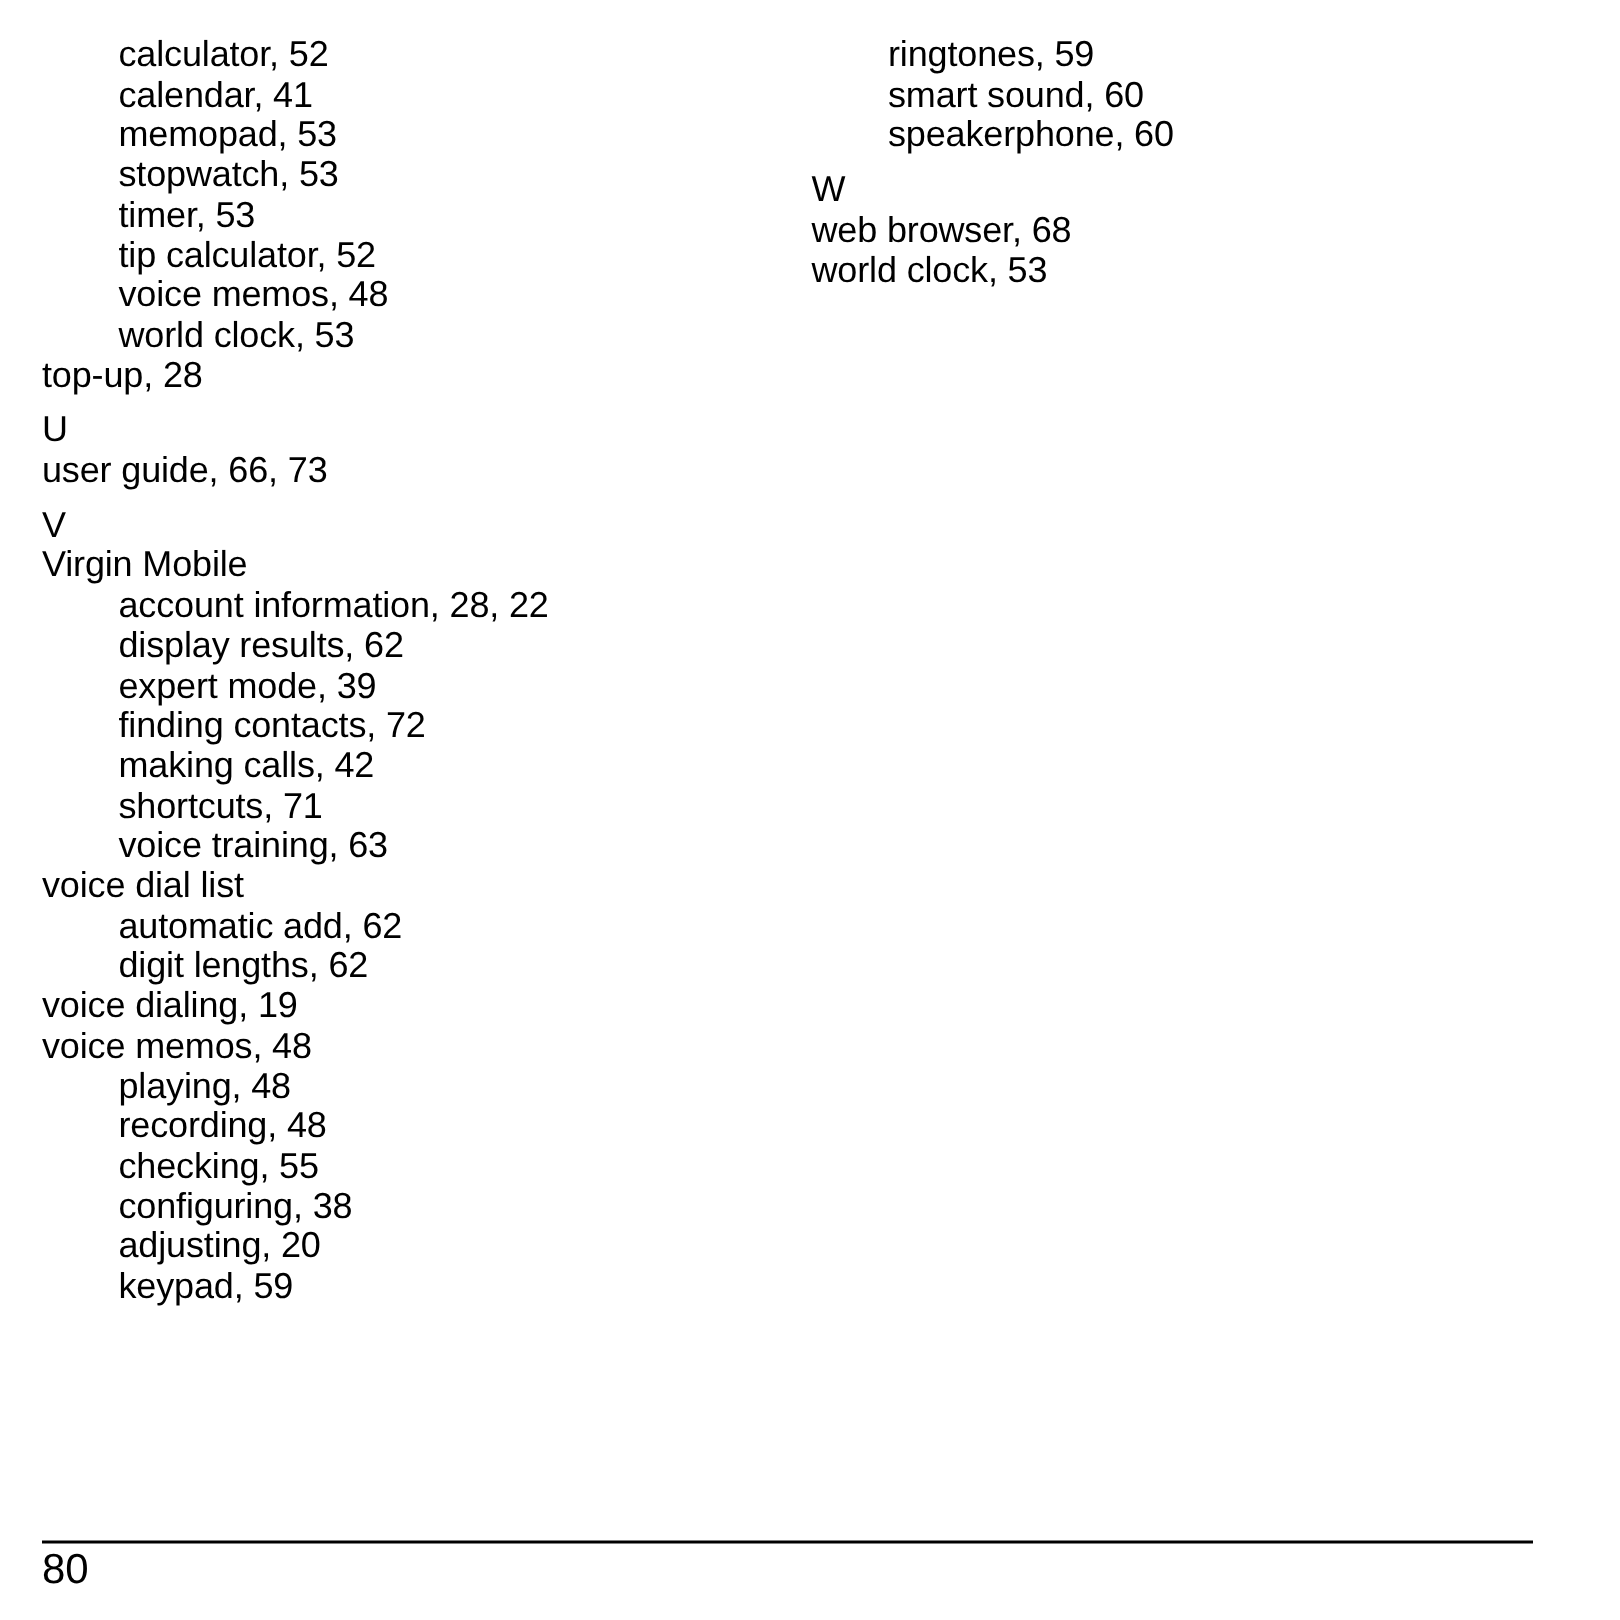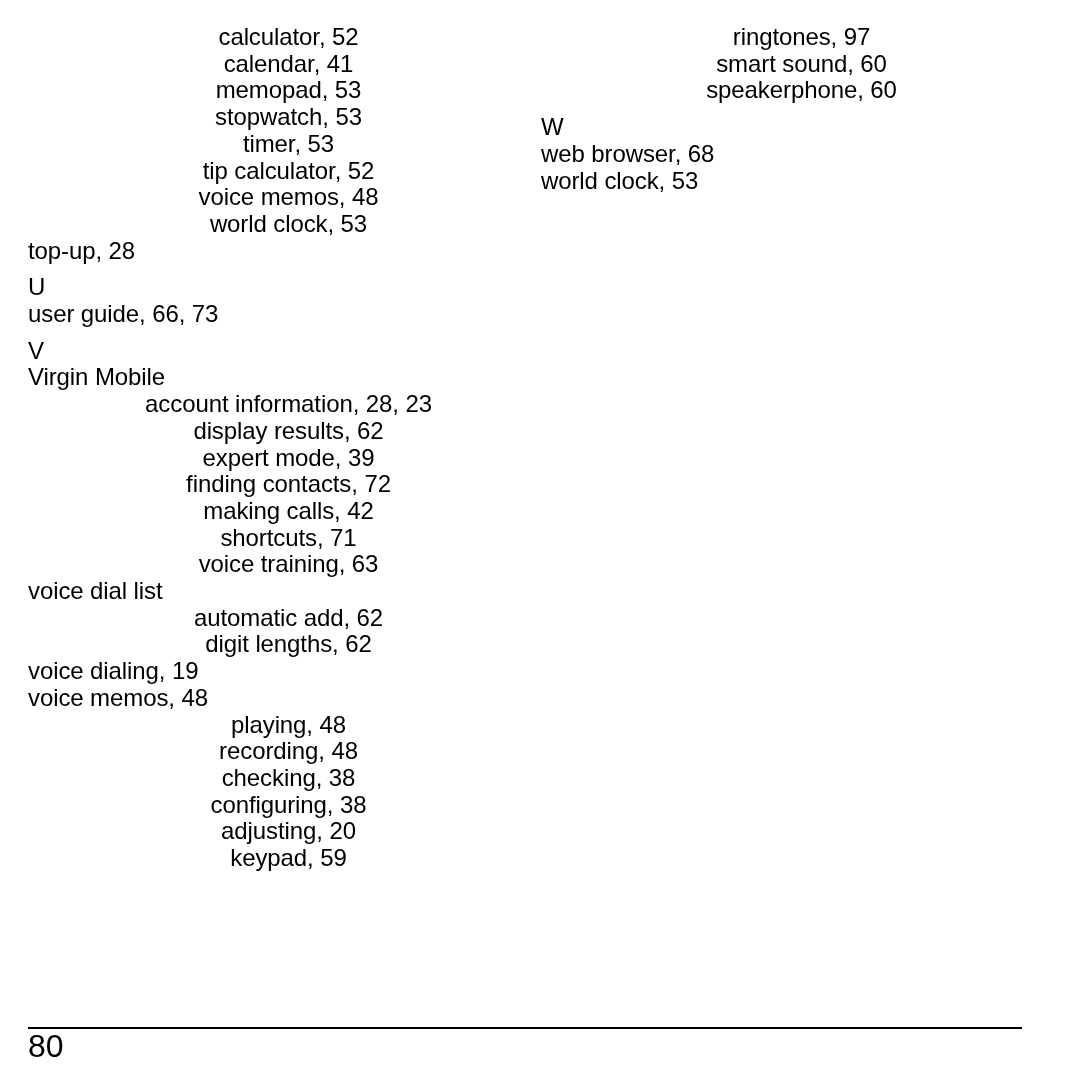--- a/index.html
+++ b/index.html
@@ -34,41 +34,41 @@
 
   
   .entry {
     font-size: 24px;
     line-height: 26.7px;
     white-space: pre;
     letter-spacing: -0.1px;
     color: #000000;
   }
   .entry.level-0 { padding-left: 0px; }
-  .entry.level-1 { padding-left: 51px; text-align: center; }
+  .entry.level-1 { padding-left: 51px; }
 
   
   .entry.letter {
     margin-top: 10px;
   }
 
   
   .footer-rule {
     position: absolute;
     left: 28px;
     top: 1027px;
     width: 994px;
     height: 0;
     border-top: 2px solid #000000;
   }
   .folio {
     position: absolute;
     left: 28px;
     top: 1032px;
-    font-size: 32px;
+    font-size: 28px;
     line-height: 28px;
     color: #000000;
   }
 </style>
 </head>
 <body>
 
 <div class="page">
 
   <div class="column left">
@@ -78,42 +78,42 @@
       <div class="entry level-1">stopwatch, 53</div>
       <div class="entry level-1">timer, 53</div>
       <div class="entry level-1">tip calculator, 52</div>
       <div class="entry level-1">voice memos, 48</div>
       <div class="entry level-1">world clock, 53</div>
       <div class="entry level-0">top-up, 28</div>
       <div class="entry level-0 letter">U</div>
       <div class="entry level-0">user guide, 66, 73</div>
       <div class="entry level-0 letter">V</div>
       <div class="entry level-0">Virgin Mobile</div>
-      <div class="entry level-1">account information, 28, 23</div>
+      <div class="entry level-1">account information, 28, 22</div>
       <div class="entry level-1">display results, 62</div>
       <div class="entry level-1">expert mode, 39</div>
       <div class="entry level-1">finding contacts, 72</div>
       <div class="entry level-1">making calls, 42</div>
       <div class="entry level-1">shortcuts, 71</div>
       <div class="entry level-1">voice training, 63</div>
       <div class="entry level-0">voice dial list</div>
       <div class="entry level-1">automatic add, 62</div>
       <div class="entry level-1">digit lengths, 62</div>
       <div class="entry level-0">voice dialing, 19</div>
       <div class="entry level-0">voice memos, 48</div>
       <div class="entry level-1">playing, 48</div>
       <div class="entry level-1">recording, 48</div>
-      <div class="entry level-1">checking, 38</div>
+      <div class="entry level-1">checking, 55</div>
       <div class="entry level-1">configuring, 38</div>
       <div class="entry level-1">adjusting, 20</div>
       <div class="entry level-1">keypad, 59</div>
     </div>
 
   <div class="column right">
-      <div class="entry level-1">ringtones, 97</div>
+      <div class="entry level-1">ringtones, 59</div>
       <div class="entry level-1">smart sound, 60</div>
       <div class="entry level-1">speakerphone, 60</div>
       <div class="entry level-0 letter">W</div>
       <div class="entry level-0">web browser, 68</div>
       <div class="entry level-0">world clock, 53</div>
     </div>
 
   <div class="footer-rule"></div>
 
   <div class="folio">80</div>

